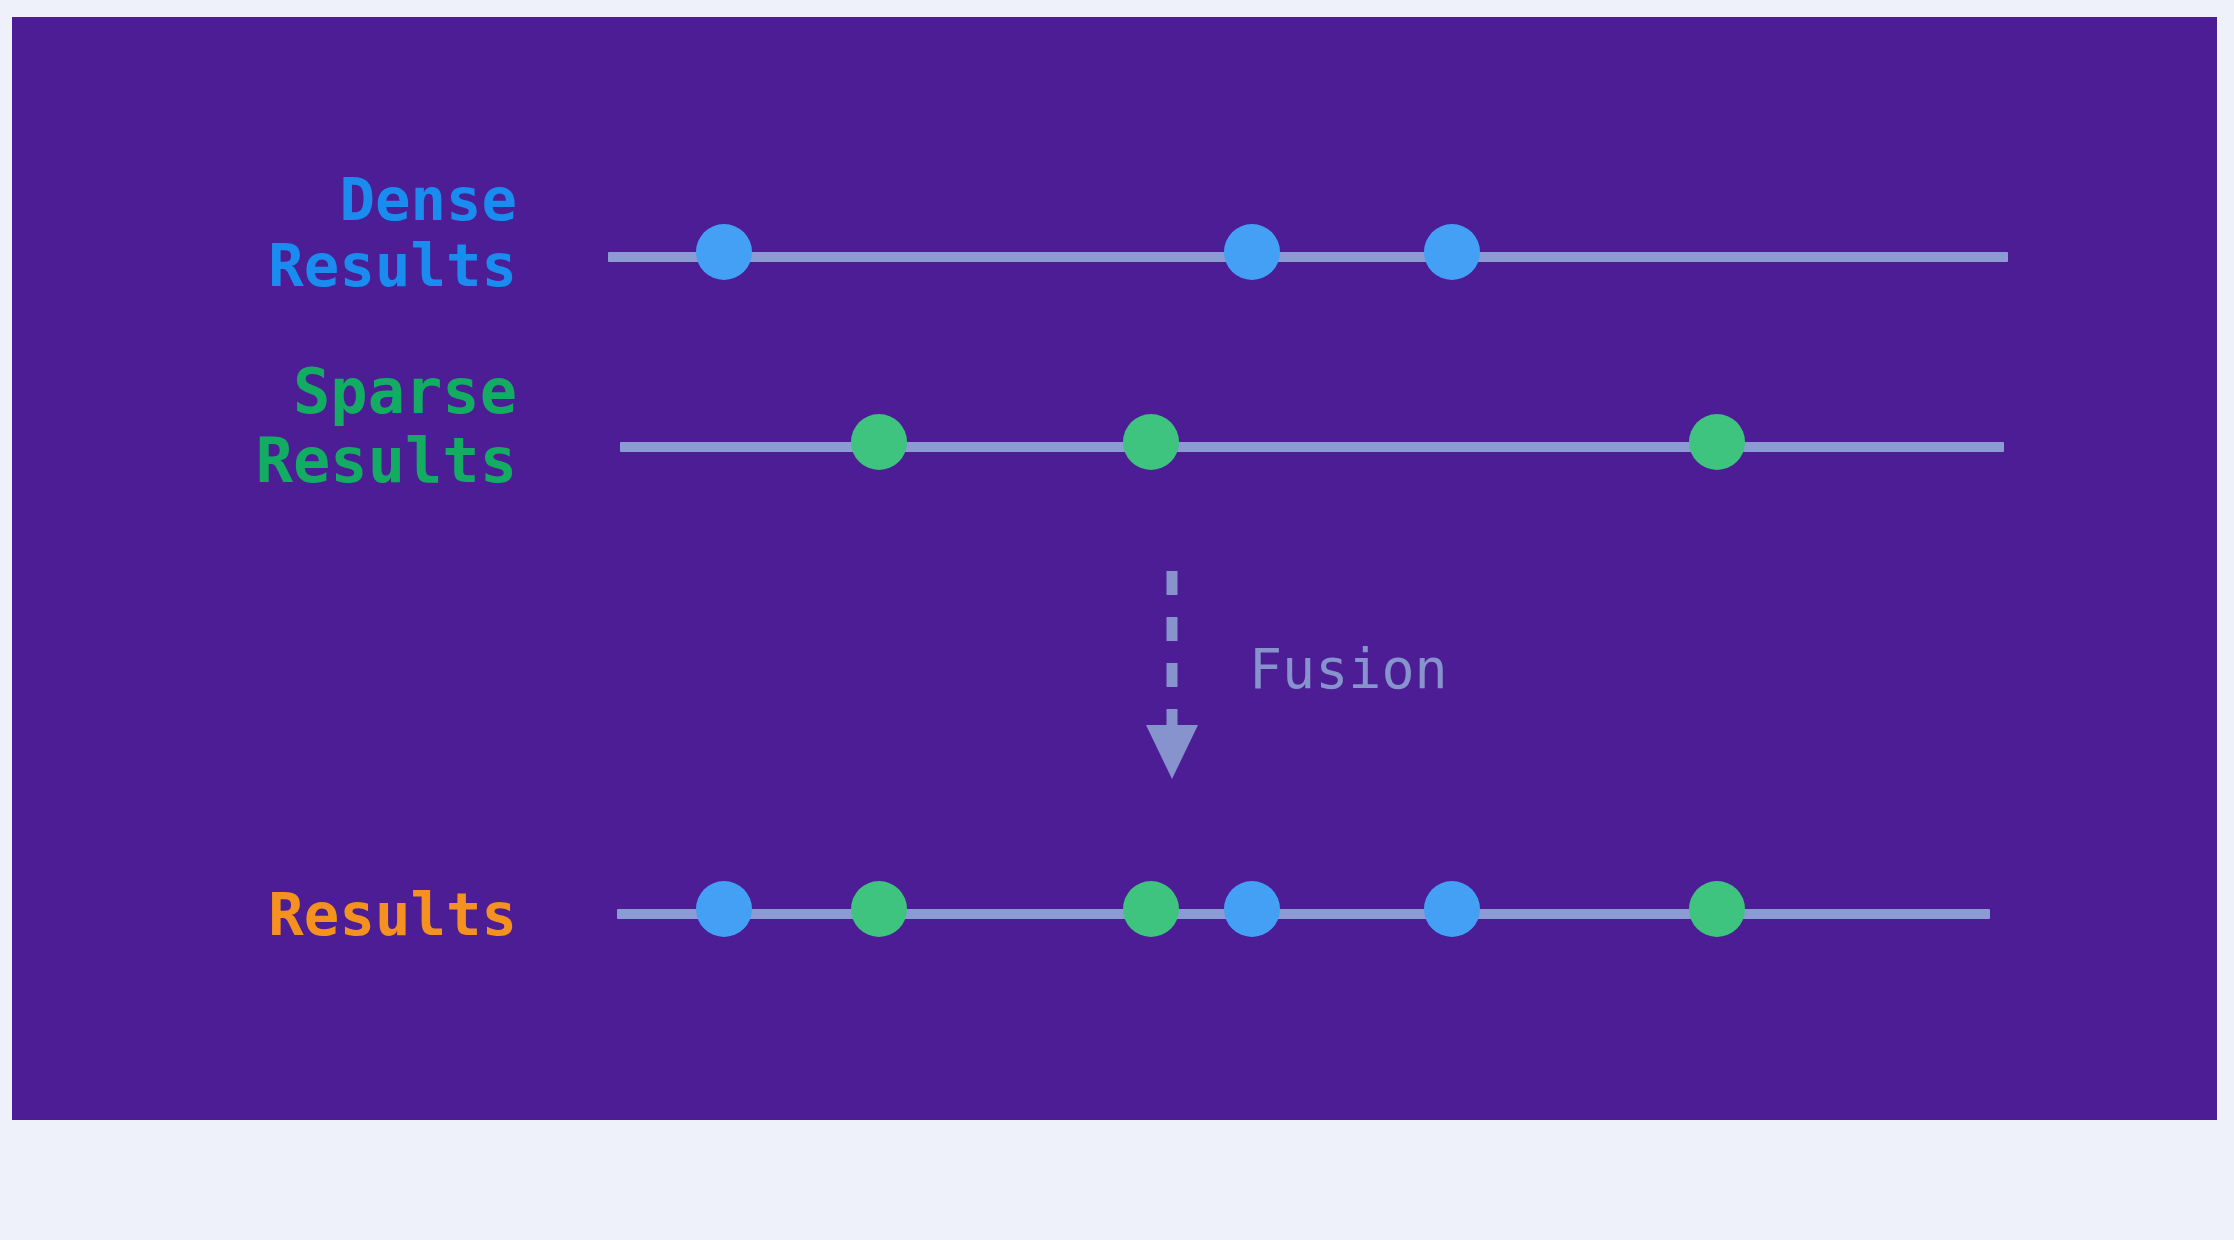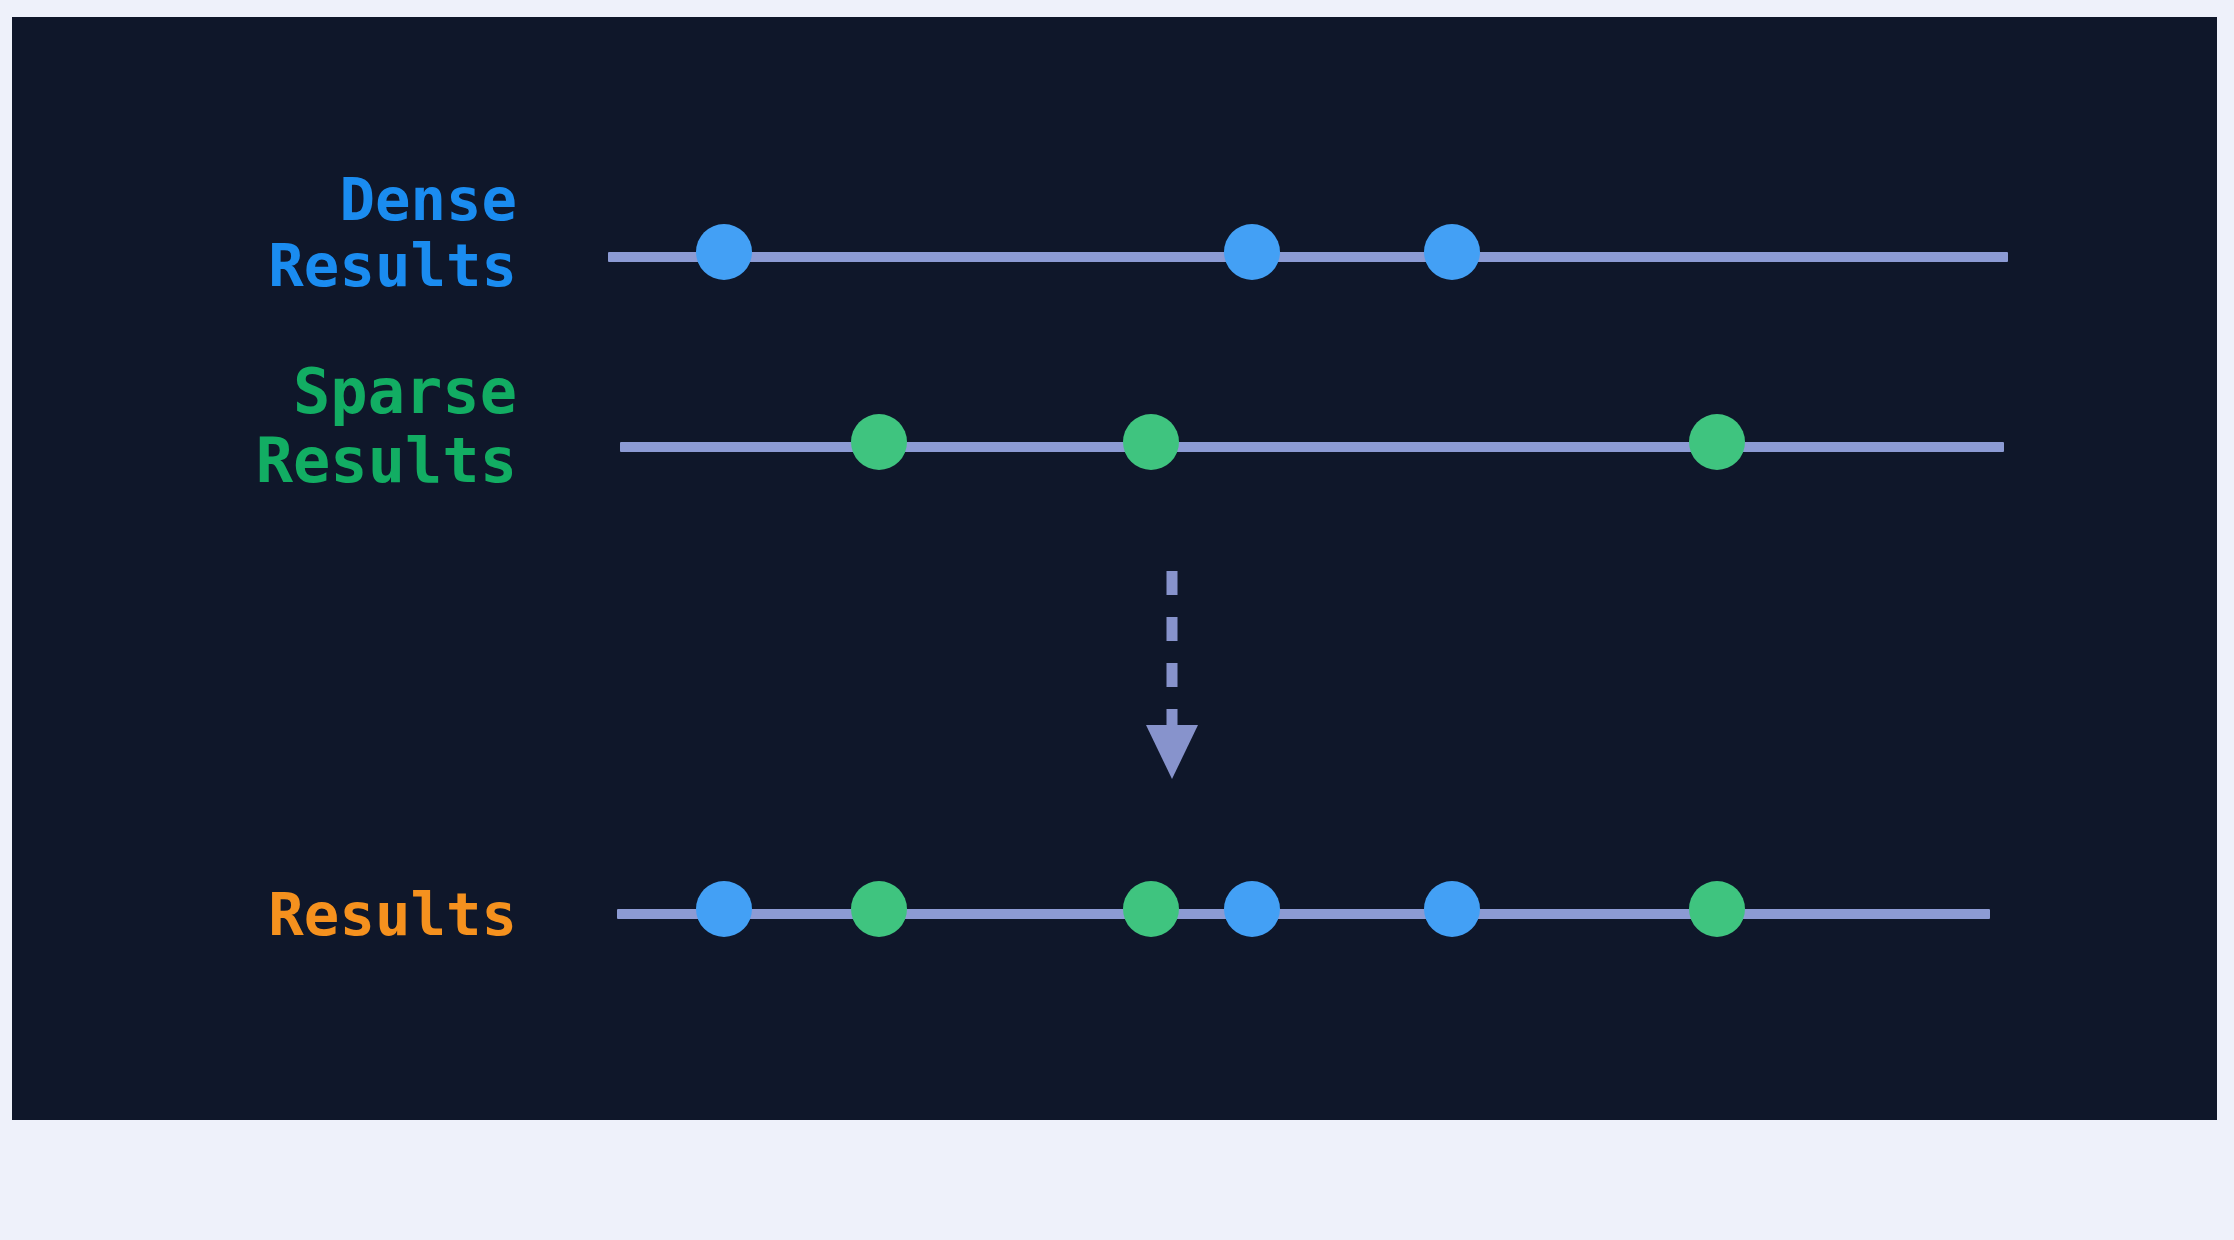--- a/index.html
+++ b/index.html
@@ -20,21 +20,21 @@
     height: 1240px;
   }
 
   
   .card {
     position: absolute;
     left: 12px;
     top: 17px;
     width: 2205px;
     height: 1103px;
-    background: #0f172a;
+    background: #4c1d95;
   }
 
   
   .row {
     position: absolute;
     left: 0;
     top: 0;
     width: 100%;
     height: 0;
   }
@@ -163,20 +163,21 @@
         <div class="dot sparse" style="left: 1111px;"></div>
         <div class="dot sparse" style="left: 1677px;"></div>
       </div>
 
     <div class="fusion-arrow">
       <svg width="60" height="220" viewBox="0 0 60 220" xmlns="http://www.w3.org/2000/svg">
         <line x1="30" y1="4" x2="30" y2="160" stroke="#8793cc" stroke-width="11" stroke-dasharray="24 22" stroke-linecap="butt"></line>
         <polygon points="30,212 4,158 56,158" fill="#8793cc"></polygon>
       </svg>
     </div>
+    <div class="fusion-label">Fusion</div>
 
     <div class="row" id="row-mixture">
       <div class="row-label">Results</div>
       <div class="track"></div>
     <div class="dot dense" style="left: 684px;"></div>
         <div class="dot sparse" style="left: 839px;"></div>
         <div class="dot sparse" style="left: 1111px;"></div>
         <div class="dot dense" style="left: 1212px;"></div>
         <div class="dot dense" style="left: 1412px;"></div>
         <div class="dot sparse" style="left: 1677px;"></div>

